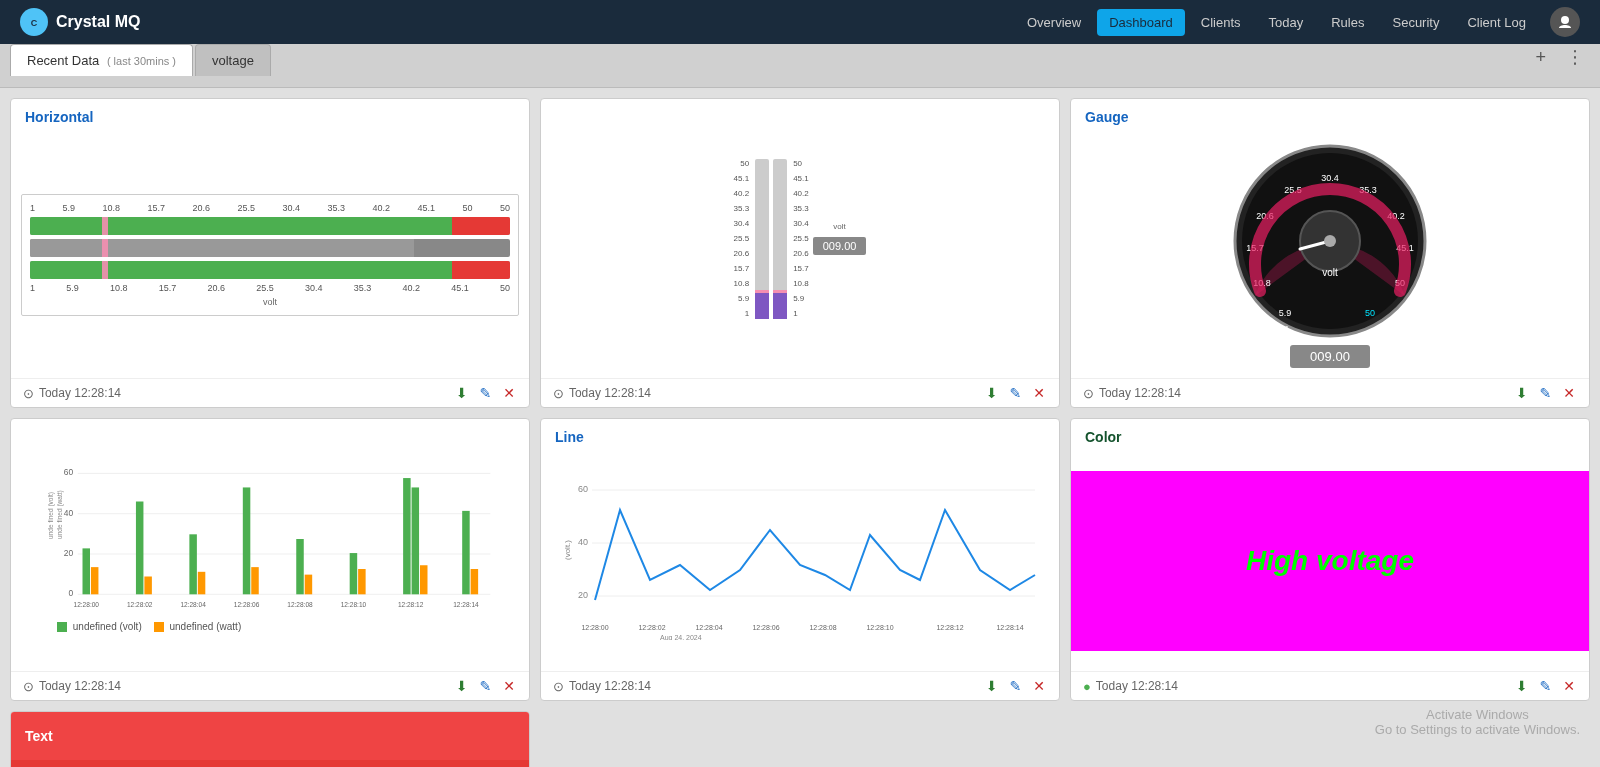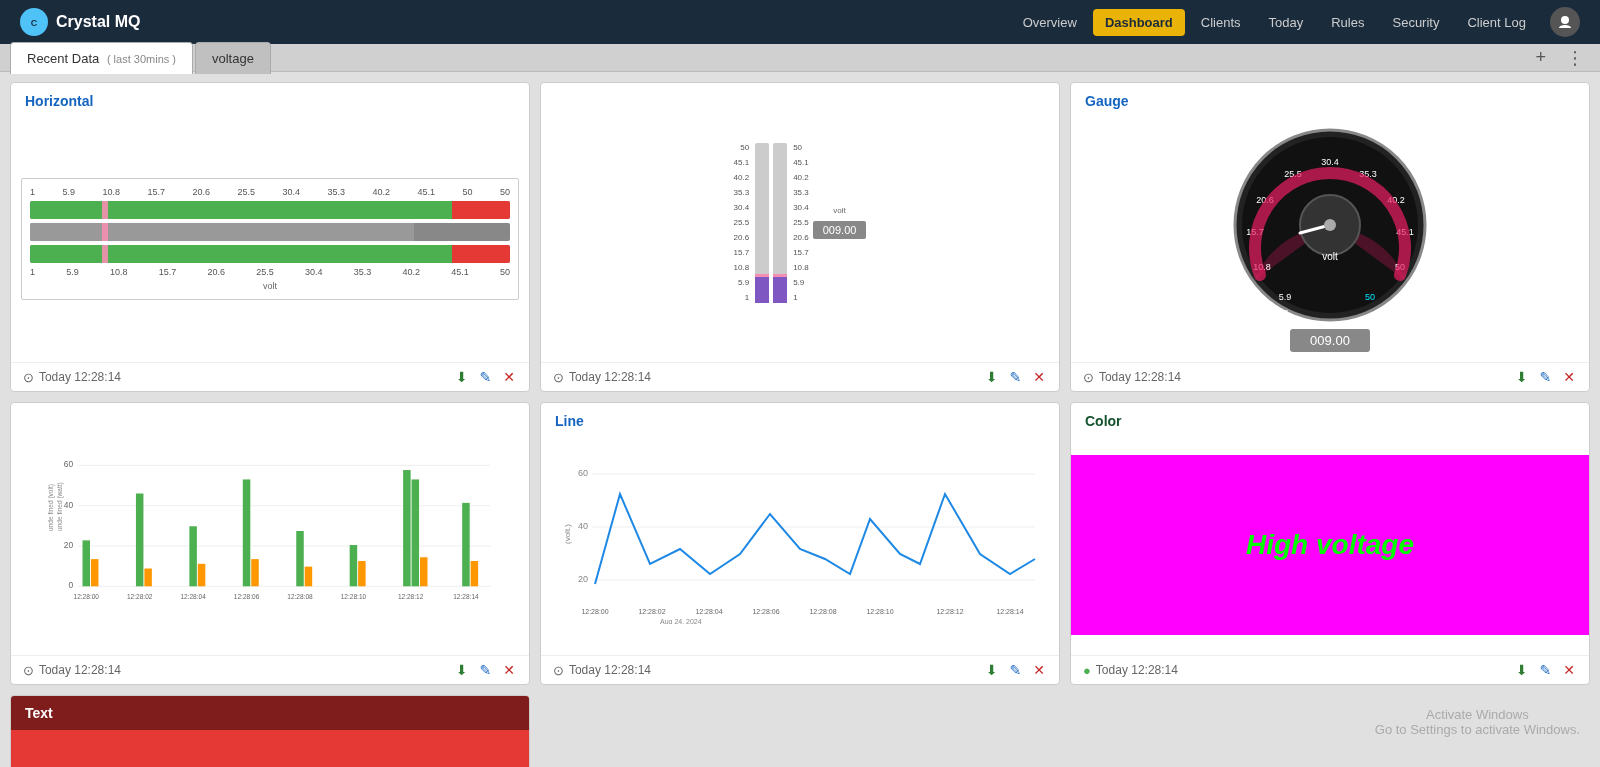--- a/index.html
+++ b/index.html
@@ -32,41 +32,41 @@
     .nav-links { display: flex; align-items: center; gap: 4px; }
     .nav-link {
       color: #ccc;
       text-decoration: none;
       padding: 6px 12px;
       border-radius: 4px;
       font-size: 13px;
       cursor: pointer;
     }
     .nav-link.active {
-      background: #eab308;
+      background: #0ea5e9;
       color: #1a2b3c;
-      font-weight: bold;
+      font-weight: normal;
     }
     .nav-avatar {
       width: 30px; height: 30px;
       background: #555;
       border-radius: 50%;
       margin-left: 12px;
       display: flex; align-items: center; justify-content: center;
       color: white;
       cursor: pointer;
     }
 
     
     .tabs-bar {
       background: #d0d0d0;
       display: flex;
-      align-items: center;
+      align-items: flex-start;
       padding: 0 10px;
-      height: 28px;
+      height: 44px;
       border-bottom: 1px solid #bbb;
     }
     .tab {
       padding: 8px 16px;
       background: #c0c0c0;
       border: 1px solid #aaa;
       border-bottom: none;
       cursor: pointer;
       font-size: 13px;
       color: #333;
@@ -564,20 +564,30 @@
 
             <text x="44" y="152" fill="#666" font-size="7" text-anchor="middle">12:28:00</text>
             <text x="101" y="152" fill="#666" font-size="7" text-anchor="middle">12:28:02</text>
             <text x="158" y="152" fill="#666" font-size="7" text-anchor="middle">12:28:04</text>
             <text x="215" y="152" fill="#666" font-size="7" text-anchor="middle">12:28:06</text>
             <text x="272" y="152" fill="#666" font-size="7" text-anchor="middle">12:28:08</text>
             <text x="329" y="152" fill="#666" font-size="7" text-anchor="middle">12:28:10</text>
             <text x="390" y="152" fill="#666" font-size="7" text-anchor="middle">12:28:12</text>
             <text x="449" y="152" fill="#666" font-size="7" text-anchor="middle">12:28:14</text>
           </svg>
+          <div class="barchart-legend">
+            <span>
+              <span class="legend-dot" style="background:#4caf50;"></span>
+              <span>undefined (volt)</span>
+            </span>
+            <span>
+              <span class="legend-dot" style="background:#ff9800;"></span>
+              <span>undefined (watt)</span>
+            </span>
+          </div>
         </div>
       </div>
       <div class="widget-footer">
         <div class="widget-footer-left">
           <span class="clock-icon">⊙</span>
           <span>Today 12:28:14</span>
         </div>
         <div class="widget-footer-actions">
           <button class="footer-btn green">⬇</button>
           <button class="footer-btn blue">✎</button>
@@ -642,21 +652,21 @@
         </div>
         <div class="widget-footer-actions">
           <button class="footer-btn green">⬇</button>
           <button class="footer-btn blue">✎</button>
           <button class="footer-btn red">✕</button>
         </div>
       </div>
     </div>
 
     <div class="widget-card" style="grid-column: 1; grid-row: 3;">
-      <div class="widget-title" style="color:#c62828;background:#7f1d1d;color:white;padding:9px 14px;">Text</div>
+      <div class="widget-title" style="color:#c62828;background:#ef4444;color:white;padding:16px 14px;">Text</div>
       <div class="text-widget-body">
         <div class="text-top"></div>
 
       </div>
     </div>
 
   </div>
 </div>
 
 <div class="activate-watermark">

